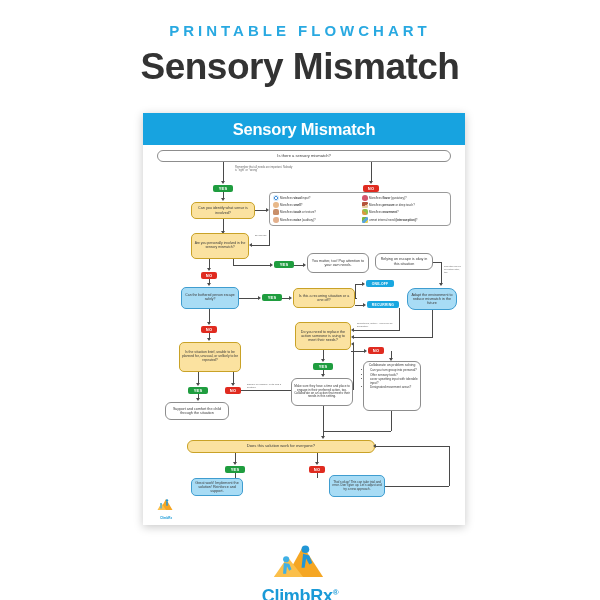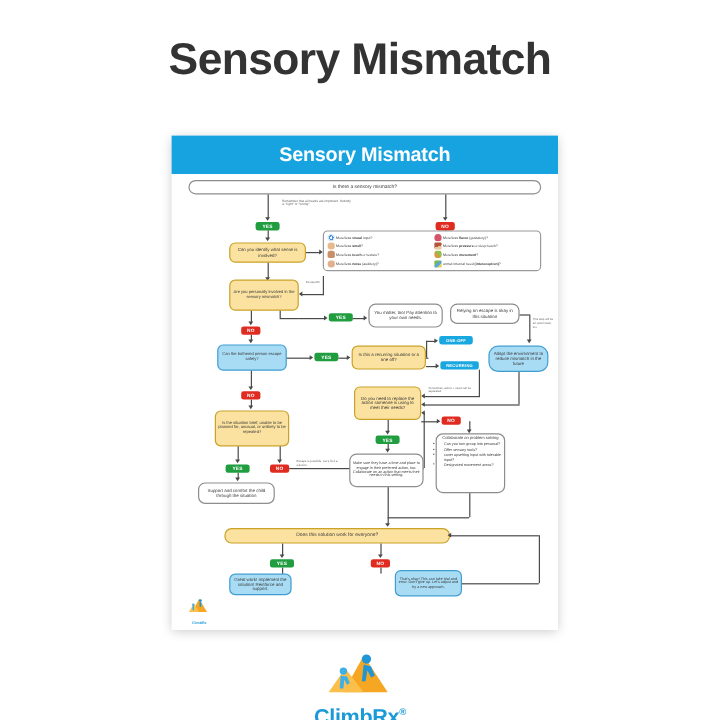--- a/index.html
+++ b/index.html
@@ -99,20 +99,21 @@
   .brand { position:absolute; left:0; top:540px; width:600px; text-align:center; }
   .brand-name { font-size:18px; font-weight:bold; color:#1a9ad7; margin-top:2px; letter-spacing:-0.3px; }
   .brand-name sup { font-size:8px; vertical-align:super; }
 </style>
 </head>
 <body>
 
 <div id="root">
 
   <div class="hdr">
+    <div class="hdr-kicker">PRINTABLE FLOWCHART</div>
     <div class="hdr-title">Sensory Mismatch</div>
   </div>
 
   <div class="sheet">
 
     <div class="sheet-band">
       <div class="sheet-band-title">Sensory Mismatch</div>
     </div>
 
     <div class="canvas">

